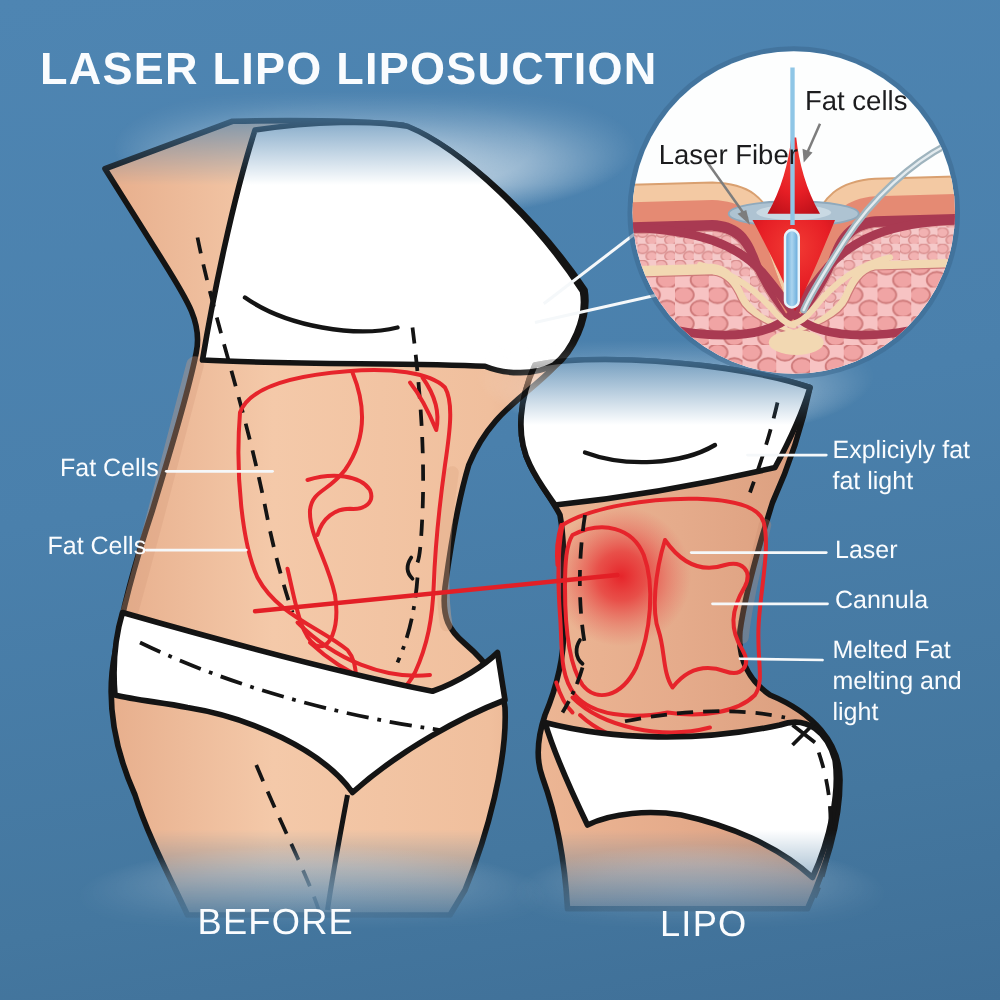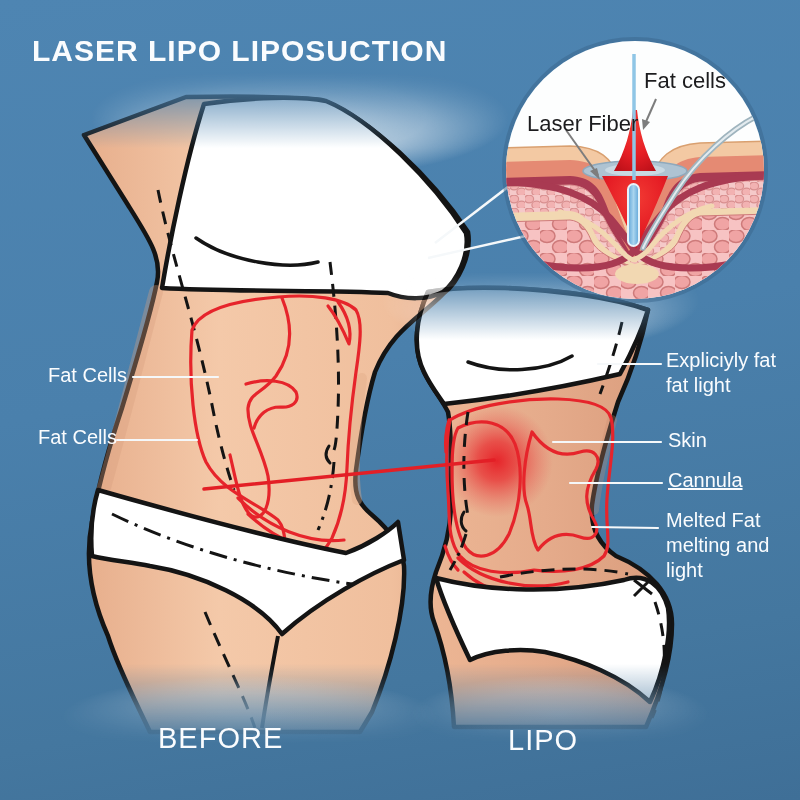--- a/index.html
+++ b/index.html
@@ -7,35 +7,35 @@
   }
   html,body{margin:0;padding:0;}
   .stage{
     position:relative;width:800px;height:800px;overflow:hidden;
     background:linear-gradient(170deg,#4e85b2 0%, #4A80AC 45%, #44779f 80%, #3f6f97 100%);
     font-family:"Liberation Sans", sans-serif;
   }
   .stage svg{position:absolute;left:0;top:0;}
   .txt{position:absolute;white-space:pre-line;}
   .title{
-    left:32px;top:34px;font-size:30px;font-weight:700;letter-spacing:1px;
+    left:32px;top:34px;font-size:36px;font-weight:700;letter-spacing:1px;
     color:var(--text-light);
   }
   .lbl-dark{color:var(--text-dark);font-size:22px;font-weight:400;}
   .lbl-light{color:var(--text-light);font-size:20px;font-weight:400;line-height:25px;}
   .laser-fiber{left:527px;top:99px;margin-top:12px;}
   .fat-cells-inset{left:644px;top:68px;}
   .fat-cells-1{left:48px;top:363px;}
   .fat-cells-2{left:38px;top:425px;}
   .after-1{left:666px;top:348px;width:125px;}
   .after-2{left:668px;top:428px;}
-  .after-3{left:668px;top:468px;text-decoration:underline;}
+  .after-3{left:668px;top:468px;}
   .after-4{left:666px;top:508px;width:128px;}
   .caption{
-    color:var(--text-light);font-size:29px;font-weight:400;letter-spacing:1px;text-align:left;
+    color:var(--text-light);font-size:29px;font-weight:400;letter-spacing:1px;text-align:center;
   }
   .cap-before{left:158px;top:722px;width:120px;}
   .cap-after{left:508px;top:724px;width:110px;}
 </style>
 </head>
 <body>
 
 <div class="stage">
 
 <svg width="800" height="800" viewBox="0 0 800 800">
@@ -241,19 +241,19 @@
     <line x1="592" y1="527" x2="658" y2="528"></line>
   </g>
 </svg>
 
 <div class="txt title">LASER LIPO LIPOSUCTION</div>
 <div class="txt lbl-dark laser-fiber">Laser Fiber</div>
 <div class="txt lbl-dark fat-cells-inset">Fat cells</div>
 <div class="txt lbl-light fat-cells-1">Fat Cells</div>
 <div class="txt lbl-light fat-cells-2">Fat Cells</div>
 <div class="txt lbl-light after-1">Expliciyly fat fat light</div>
-<div class="txt lbl-light after-2">Skin</div>
+<div class="txt lbl-light after-2">Laser</div>
 <div class="txt lbl-light after-3">Cannula</div>
 <div class="txt lbl-light after-4">Melted Fat melting and light</div>
 <div class="txt caption cap-before">BEFORE</div>
 <div class="txt caption cap-after">LIPO</div>
 
 </div>
 
 </body></html>

